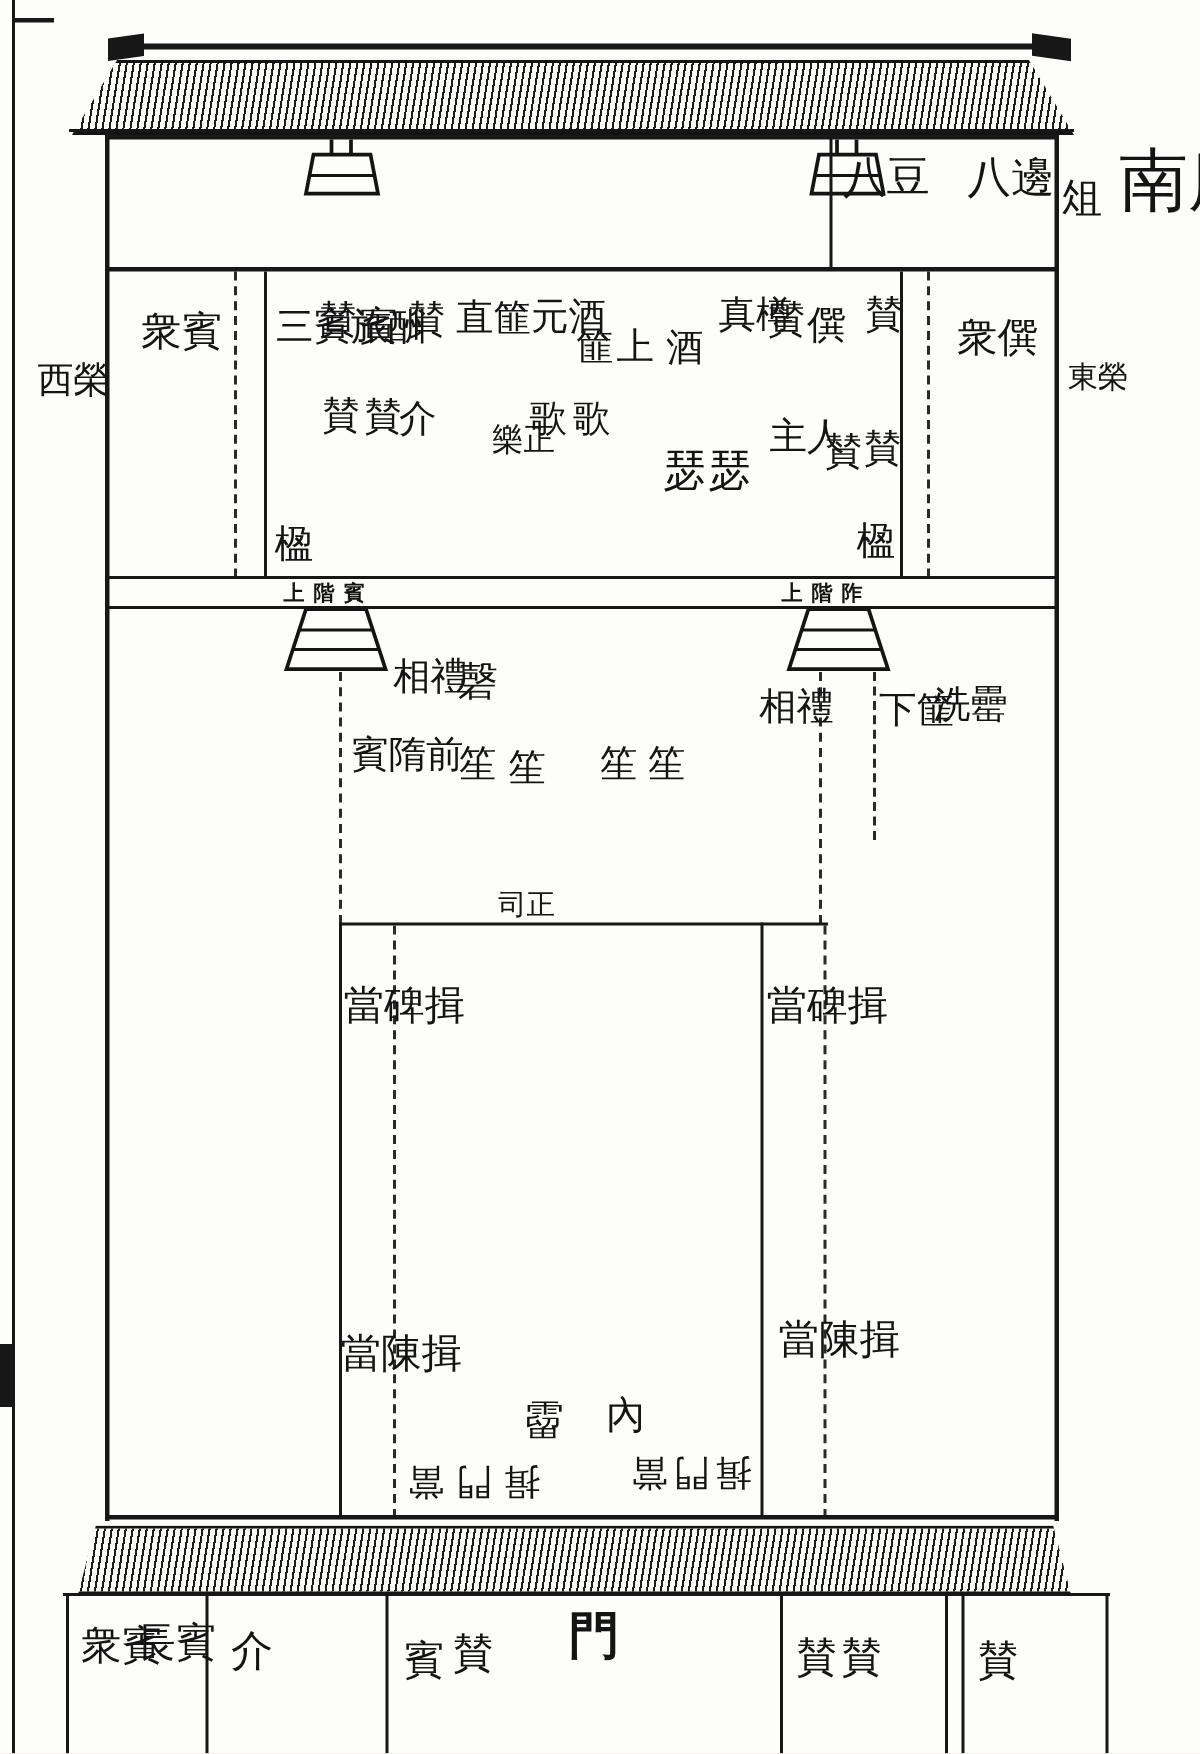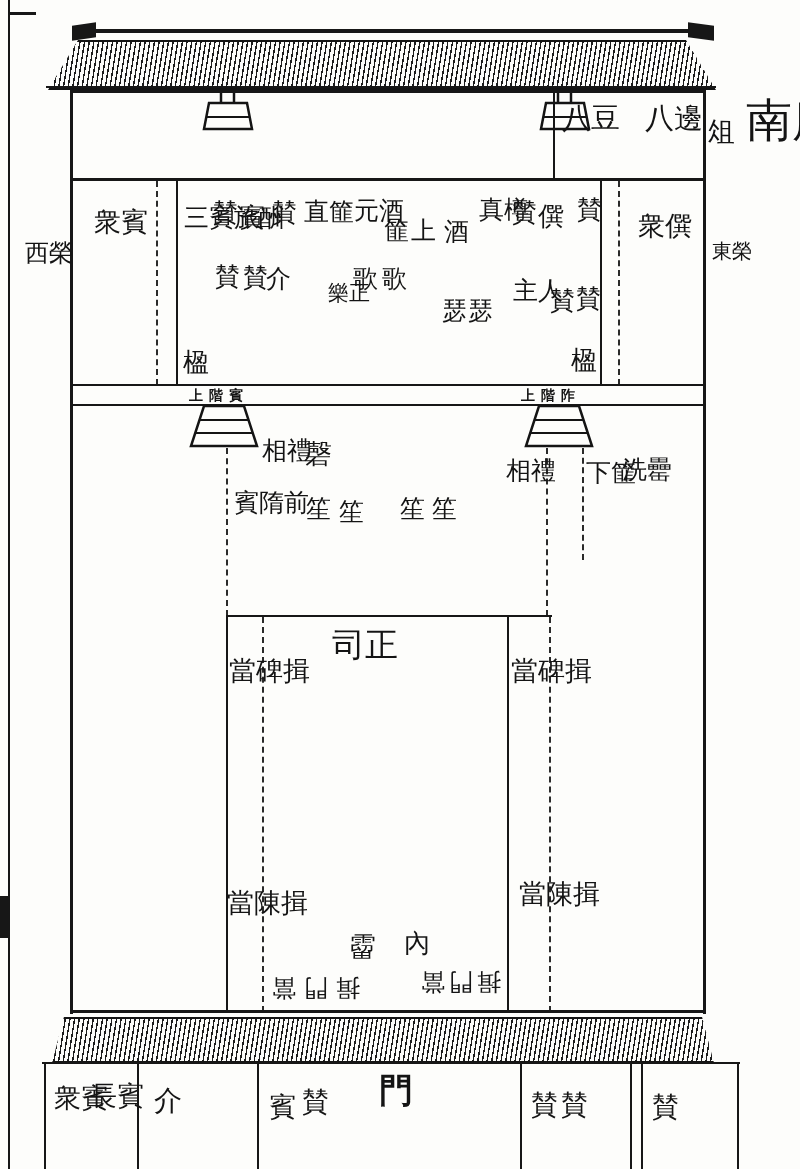--- a/index.html
+++ b/index.html
@@ -84,21 +84,21 @@
   <div class="lbl" style="left:215px;top:260px;font-size:25px;">賛</div>
   <div class="lbl" style="left:243px;top:261px;font-size:25px;">賛</div>
   <div class="lbl" style="left:266px;top:262px;font-size:25px;">介</div>
   <div class="lbl v" style="left:304px;top:199px;font-size:25px;line-height:1.0;">直篚</div>
   <div class="lbl v" style="left:354px;top:197px;font-size:25px;line-height:1.08;">元酒</div>
   <div class="lbl h" style="left:353px;top:262px;font-size:25px;letter-spacing:4px;">歌歌</div>
   <div class="lbl v" style="left:328px;top:283px;font-size:21px;line-height:1.02;">樂正</div>
   <div class="lbl h" style="left:384px;top:214px;font-size:25px;letter-spacing:2px;">篚上</div>
   <div class="lbl" style="left:444px;top:215px;font-size:25px;">酒</div>
   <div class="lbl v" style="left:479px;top:197px;font-size:25px;line-height:1.04;">真樽</div>
-  <div class="lbl h" style="left:442px;top:294px;font-size:25px;letter-spacing:1px;">瑟瑟</div>
+  <div class="lbl h" style="left:442px;top:294px;font-size:29px;letter-spacing:1px;">瑟瑟</div>
 
   <div class="lbl" style="left:512px;top:196px;font-size:25px;">賛</div>
   <div class="lbl" style="left:538px;top:199px;font-size:26px;">僎</div>
   <div class="lbl" style="left:577px;top:193px;font-size:25px;">賛</div>
   <div class="lbl v" style="left:513px;top:279px;font-size:25px;line-height:0.98;">主人</div>
   <div class="lbl" style="left:550px;top:284px;font-size:25px;">賛</div>
   <div class="lbl" style="left:576px;top:282px;font-size:25px;">賛</div>
   <div class="lbl" style="left:571px;top:343px;font-size:26px;">楹</div>
 
   <div class="lbl h" style="left:189px;top:387px;font-size:14px;letter-spacing:6px;font-weight:bold;">上階賓</div>
@@ -127,21 +127,21 @@
   <div class="lbl v" style="left:506px;top:457px;font-size:25px;line-height:1.12;">相禮</div>
   <div class="lbl v" style="left:586px;top:459px;font-size:25px;line-height:1.08;">下篚</div>
   <div class="lbl v" style="left:622px;top:456px;font-size:25px;line-height:1.1;">洗罍</div>
 
   <div class="ln" style="left:227px;top:615px;width:325px;height:2px;"></div>
   <div class="ln" style="left:226px;top:615px;width:2px;height:397px;"></div>
   <div class="dash-v" style="left:262px;top:617px;height:395px;"></div>
   <div class="ln" style="left:507px;top:615px;width:2px;height:397px;"></div>
   <div class="dash-v" style="left:549px;top:617px;height:395px;"></div>
 
-  <div class="lbl v" style="left:332px;top:626px;font-size:33px;line-height:1.18;">司正</div>
+  <div class="lbl v" style="left:332px;top:592px;font-size:19px;line-height:1.18;">司正</div>
   <div class="lbl v" style="left:229px;top:650px;font-size:27px;line-height:1.58;">當碑揖</div>
   <div class="lbl v" style="left:511px;top:650px;font-size:27px;line-height:1.58;">當碑揖</div>
   <div class="lbl v" style="left:227px;top:884px;font-size:27px;line-height:1.38;">當陳揖</div>
   <div class="lbl v" style="left:519px;top:875px;font-size:27px;line-height:1.38;">當陳揖</div>
   <div class="lbl" style="left:349px;top:929px;font-size:27px;">霤</div>
   <div class="lbl" style="left:404px;top:926px;font-size:26px;">內</div>
   <div class="lbl h flip" style="left:264px;top:972px;font-size:24px;letter-spacing:8px;">揖門當</div>
   <div class="lbl h flip" style="left:417px;top:966px;font-size:24px;letter-spacing:4px;">揖門當</div>
 
   <div class="ln" style="left:70px;top:1010px;width:636px;height:3px;"></div>

